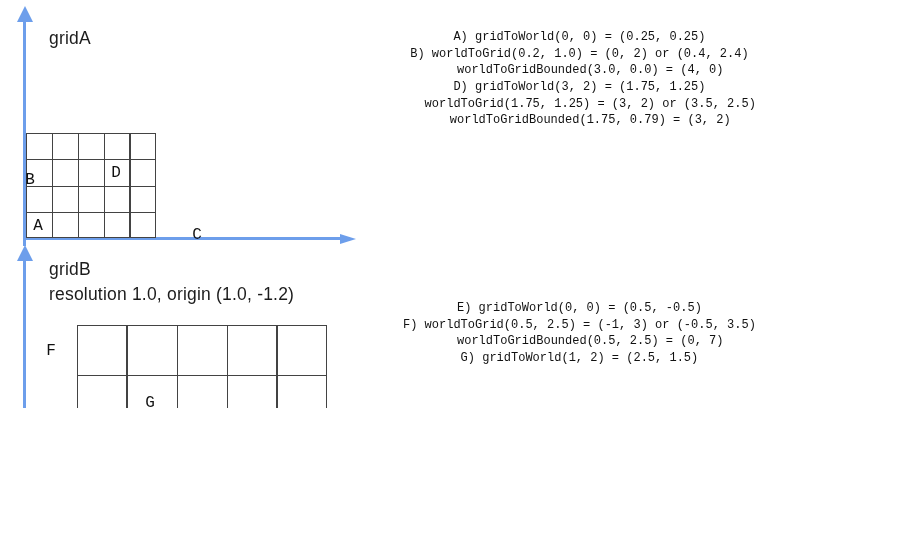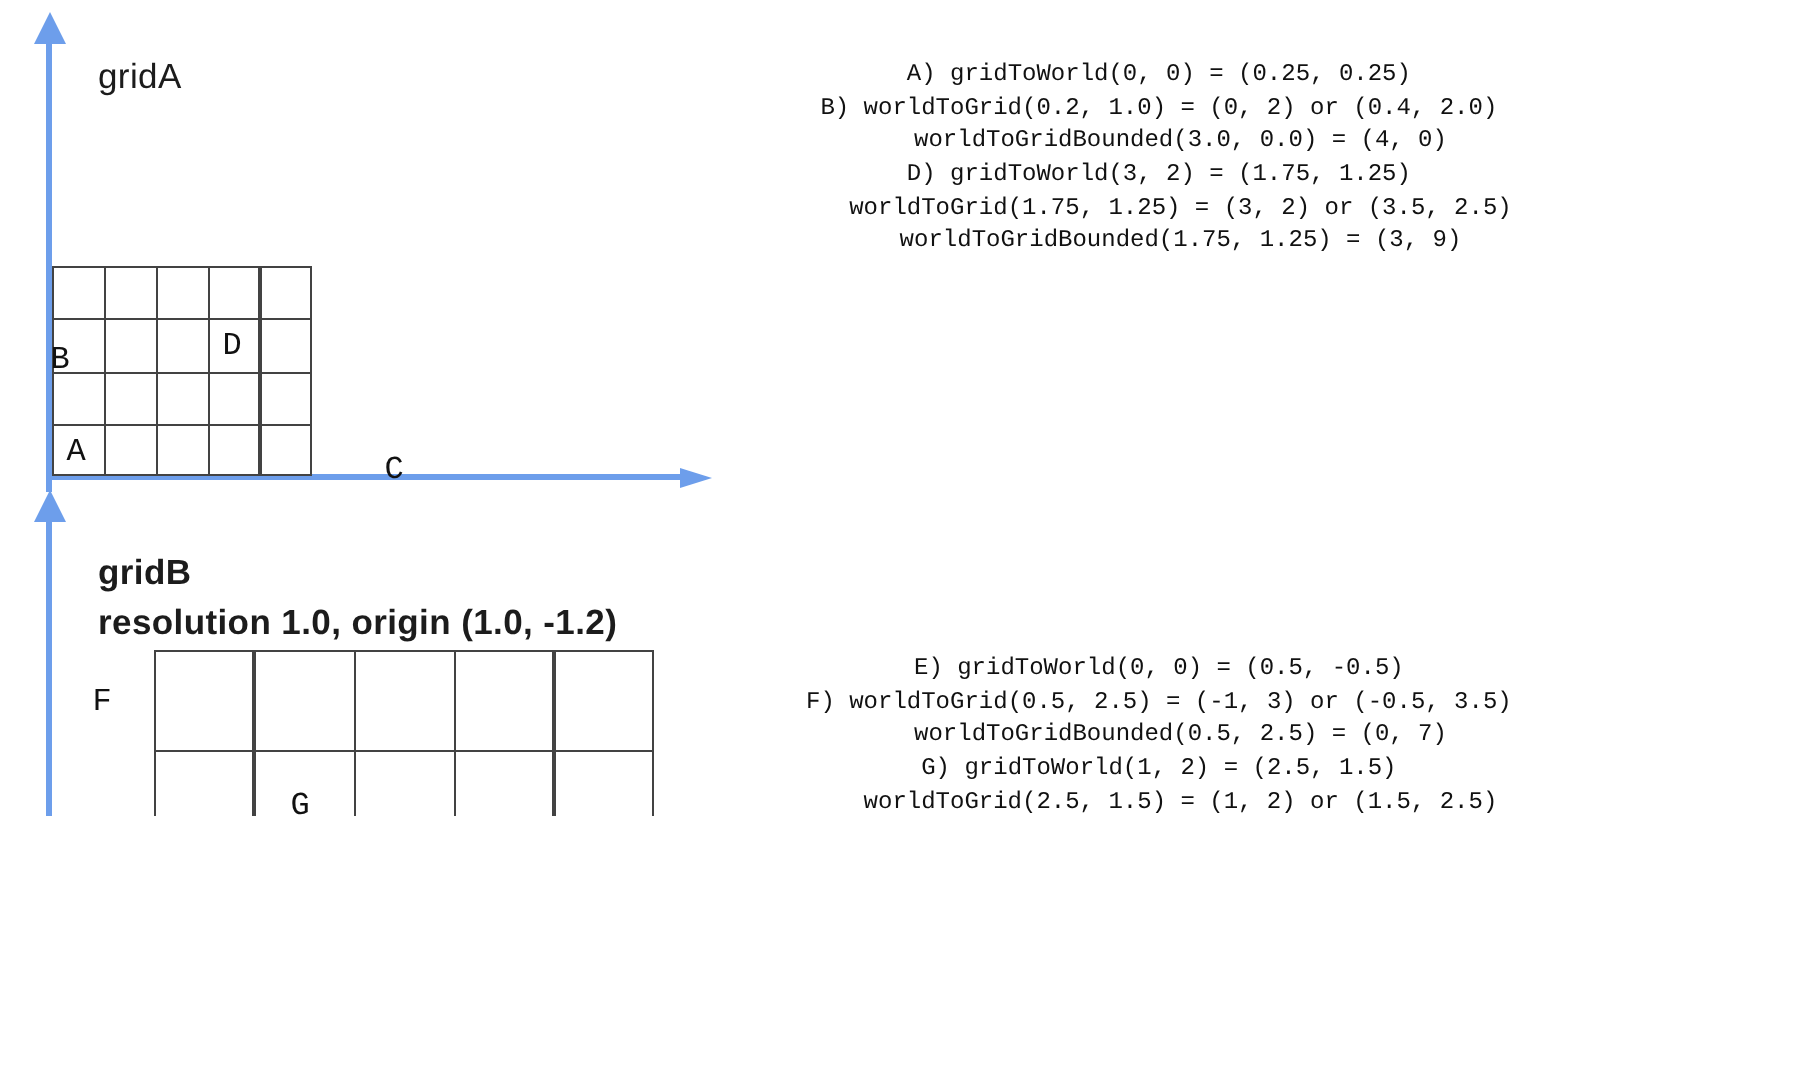--- a/index.html
+++ b/index.html
@@ -63,28 +63,28 @@
       <div class="gline h" style="top: 104px;"></div>
     </div>
 
   <span class="pt" style="left:38px;top:226px;">A</span>
   <span class="pt" style="left:30px;top:180px;">B</span>
   <span class="pt" style="left:197px;top:235px;">C</span>
   <span class="pt" style="left:116px;top:173px;">D</span>
 
   <div class="code" style="left:403px;top:29px;">
     <div class="ln">A) gridToWorld(0, 0) = (0.25, 0.25)</div>
-    <div class="ln">B) worldToGrid(0.2, 1.0) = (0, 2) or (0.4, 2.0)</div>
+    <div class="ln">B) worldToGrid(0.2, 1.0) = (0, 2) or (0.4, 2.4)</div>
     <div class="ln">   worldToGridBounded(3.0, 0.0) = (4, 0)</div>
     <div class="ln">D) gridToWorld(3, 2) = (1.75, 1.25)</div>
     <div class="ln">   worldToGrid(1.75, 1.25) = (3, 2) or (3.5, 2.5)</div>
-    <div class="ln">   worldToGridBounded(1.75, 1.25) = (3, 9)</div>
+    <div class="ln">   worldToGridBounded(1.75, 0.79) = (3, 2)</div>
   </div>
 
-  <div class="heading" style="left:49px;top:274px;font-weight:bold;">
+  <div class="heading" style="left:49px;top:257px;">
     <div>gridB</div>
     <div>resolution 1.0, origin (1.0, -1.2)</div>
   </div>
 
   <div class="arrow-up" style="left:17px;top:245px;"></div>
   <div class="axis" style="left:23px;top:259px;width:3px;height:219px;"></div>
   <div class="axis" style="left:23px;top:476px;width:318px;height:3px;"></div>
   <div class="arrow-right" style="left:340px;top:472px;"></div>
 
   <div class="grid" style="left:77px;top:325px;width:250px;height:200px;">
@@ -98,21 +98,20 @@
       <div class="gline h" style="top: 50px;"></div>
       <div class="gline h" style="top: 100px;"></div>
       <div class="gline h" style="top: 150px;"></div>
       <div class="gline h" style="top: 199px;"></div>
     </div>
 
   <span class="pt" style="left:102px;top:504px;">E</span>
   <span class="pt" style="left:51px;top:351px;">F</span>
   <span class="pt" style="left:150px;top:403px;">G</span>
 
-  <div class="code" style="left:403px;top:326px;">
+  <div class="code" style="left:403px;top:300px;">
     <div class="ln">E) gridToWorld(0, 0) = (0.5, -0.5)</div>
     <div class="ln">F) worldToGrid(0.5, 2.5) = (-1, 3) or (-0.5, 3.5)</div>
     <div class="ln">   worldToGridBounded(0.5, 2.5) = (0, 7)</div>
     <div class="ln">G) gridToWorld(1, 2) = (2.5, 1.5)</div>
-    <div class="ln">   worldToGrid(2.5, 1.5) = (1, 2) or (1.5, 2.5)</div>
   </div>
 
 </div>
 
 </body></html>

